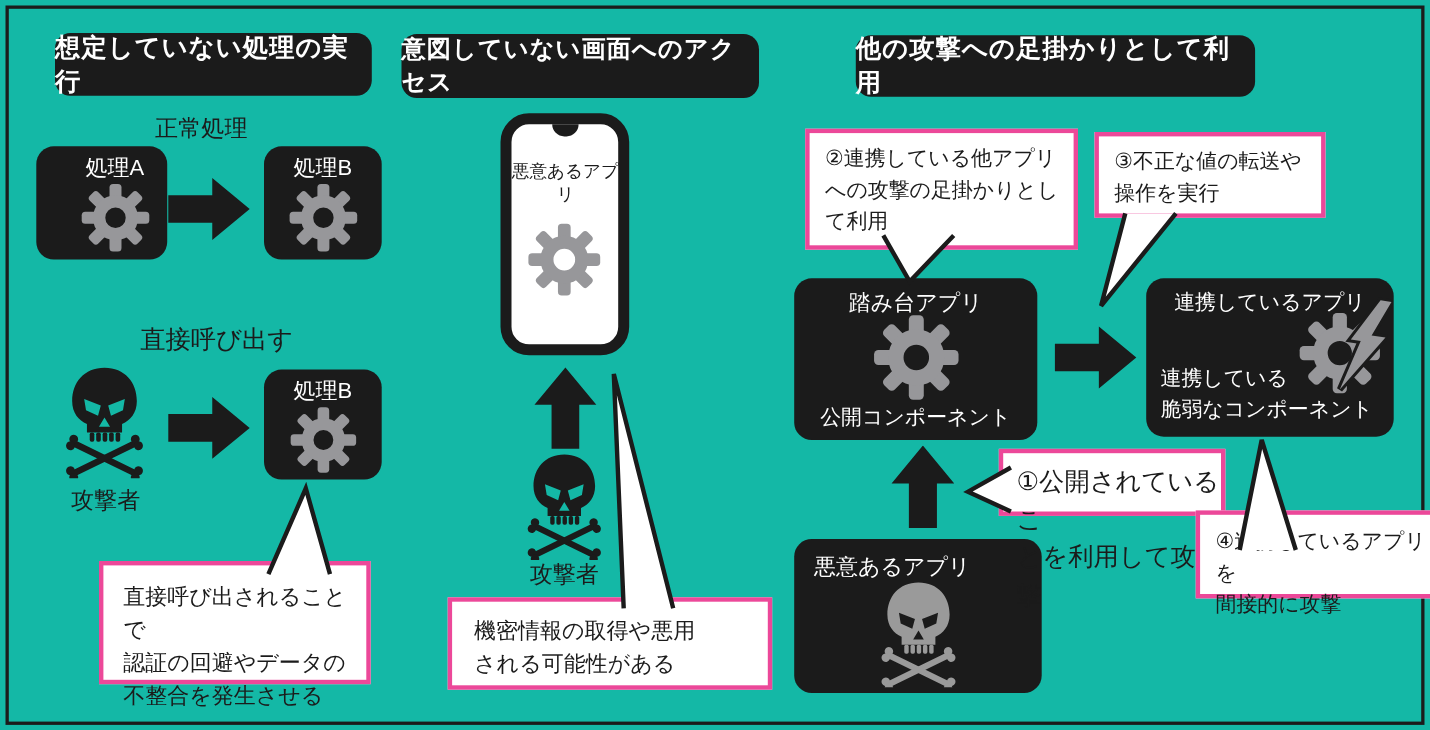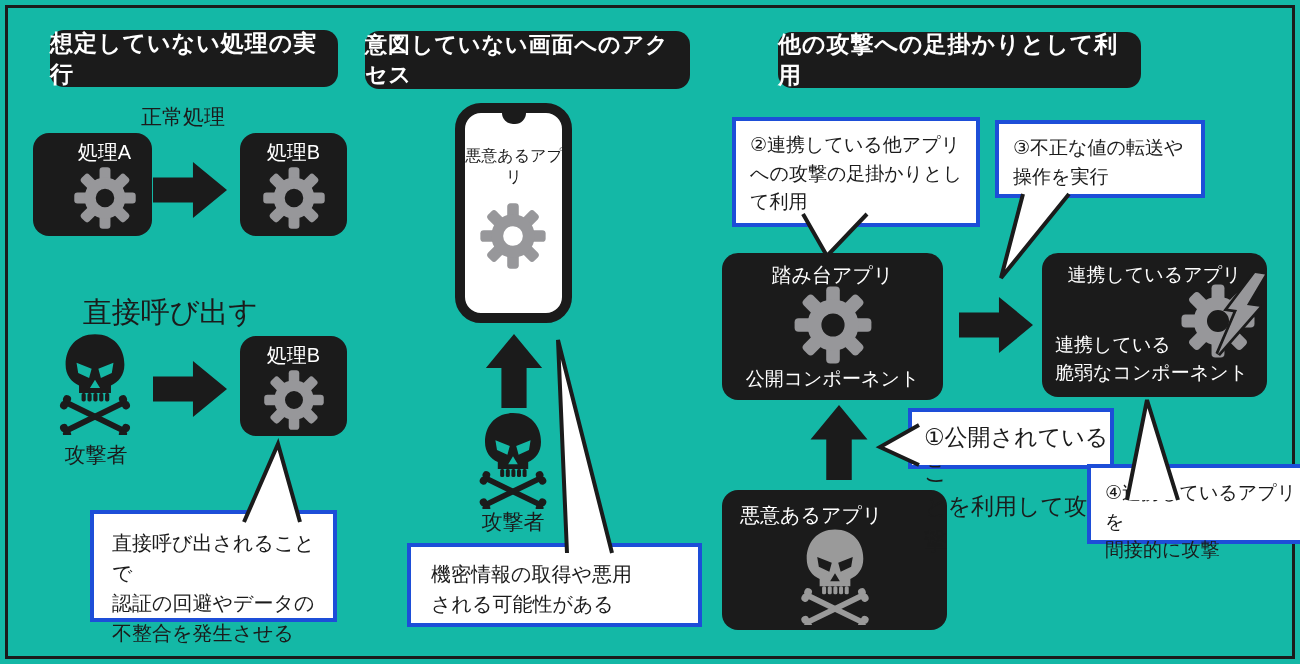--- a/index.html
+++ b/index.html
@@ -5,21 +5,21 @@
   html,body{margin:0;padding:0;background:#fff;}
   .canvas{position:relative;width:1300px;height:664px;background:#14b8a6;overflow:hidden;
           font-family:"Liberation Sans","DejaVu Sans",sans-serif;color:#1b1b1b;}
   .frame{position:absolute;left:5px;top:5px;right:5px;bottom:5px;border:3px solid #1b1b1b;}
   .hdr{position:absolute;background:#1b1b1b;color:#fff;border-radius:14px;
        display:flex;align-items:center;justify-content:center;font-weight:bold;letter-spacing:1px;}
   .blackbox{position:absolute;background:#1b1b1b;color:#fff;border-radius:16px;box-sizing:border-box;}
   .pbox{display:flex;flex-direction:column;align-items:center;}
   .pbox .plabel{margin-top:6px;font-size:20px;}
   .lbl{position:absolute;color:#1b1b1b;text-align:center;}
-  .callout{position:absolute;background:#fff;border:4px solid #1d4ed8;box-sizing:border-box;
+  .callout{position:absolute;background:#fff;border:4px solid #ec4899;box-sizing:border-box;
            color:#1b1b1b;white-space:pre-line;line-height:1.5;z-index:3;}
   .tail{position:absolute;z-index:4;overflow:visible;}
   .icon{display:block;}
   .abs{position:absolute;}
   .gear{color:#97979a;}
   .skull-black{color:#1b1b1b;}
   .skull-gray{color:#9a9a9a;}
   .arrow{color:#1b1b1b;}
   .phone{position:absolute;box-sizing:border-box;background:#fff;border:10px solid #1b1b1b;border-radius:26px;}
   .notch{position:absolute;left:50%;top:0;transform:translateX(-50%);width:24px;height:11px;
@@ -103,21 +103,21 @@
       <use href="#sym-arrow-right"></use>
     </svg>
 
   <div class="blackbox pbox" style="left:240px;top:133px;width:107px;height:103px;">
     <div class="plabel">処理B</div>
     <svg class="icon gear" width="64" height="64">
       <use href="#sym-gear"></use>
       </svg>
   </div>
 
-  <div class="lbl" style="left:78px;top:293px;width:180px;font-size:29px;text-align:right;">直接呼び出す</div>
+  <div class="lbl" style="left:107px;top:293px;width:180px;font-size:23px;">直接呼び出す</div>
 
   <svg class="abs icon skull-black" style="left:53px;top:331px;" width="84" height="104">
       <use href="#sym-skull"></use>
     </svg>
   <div class="lbl" style="left:55px;top:441px;width:82px;font-size:21px;">攻撃者</div>
 
   <svg class="abs icon arrow" style="left:152px;top:352px;" width="76" height="74">
       <use href="#sym-arrow-right"></use>
     </svg>
 

